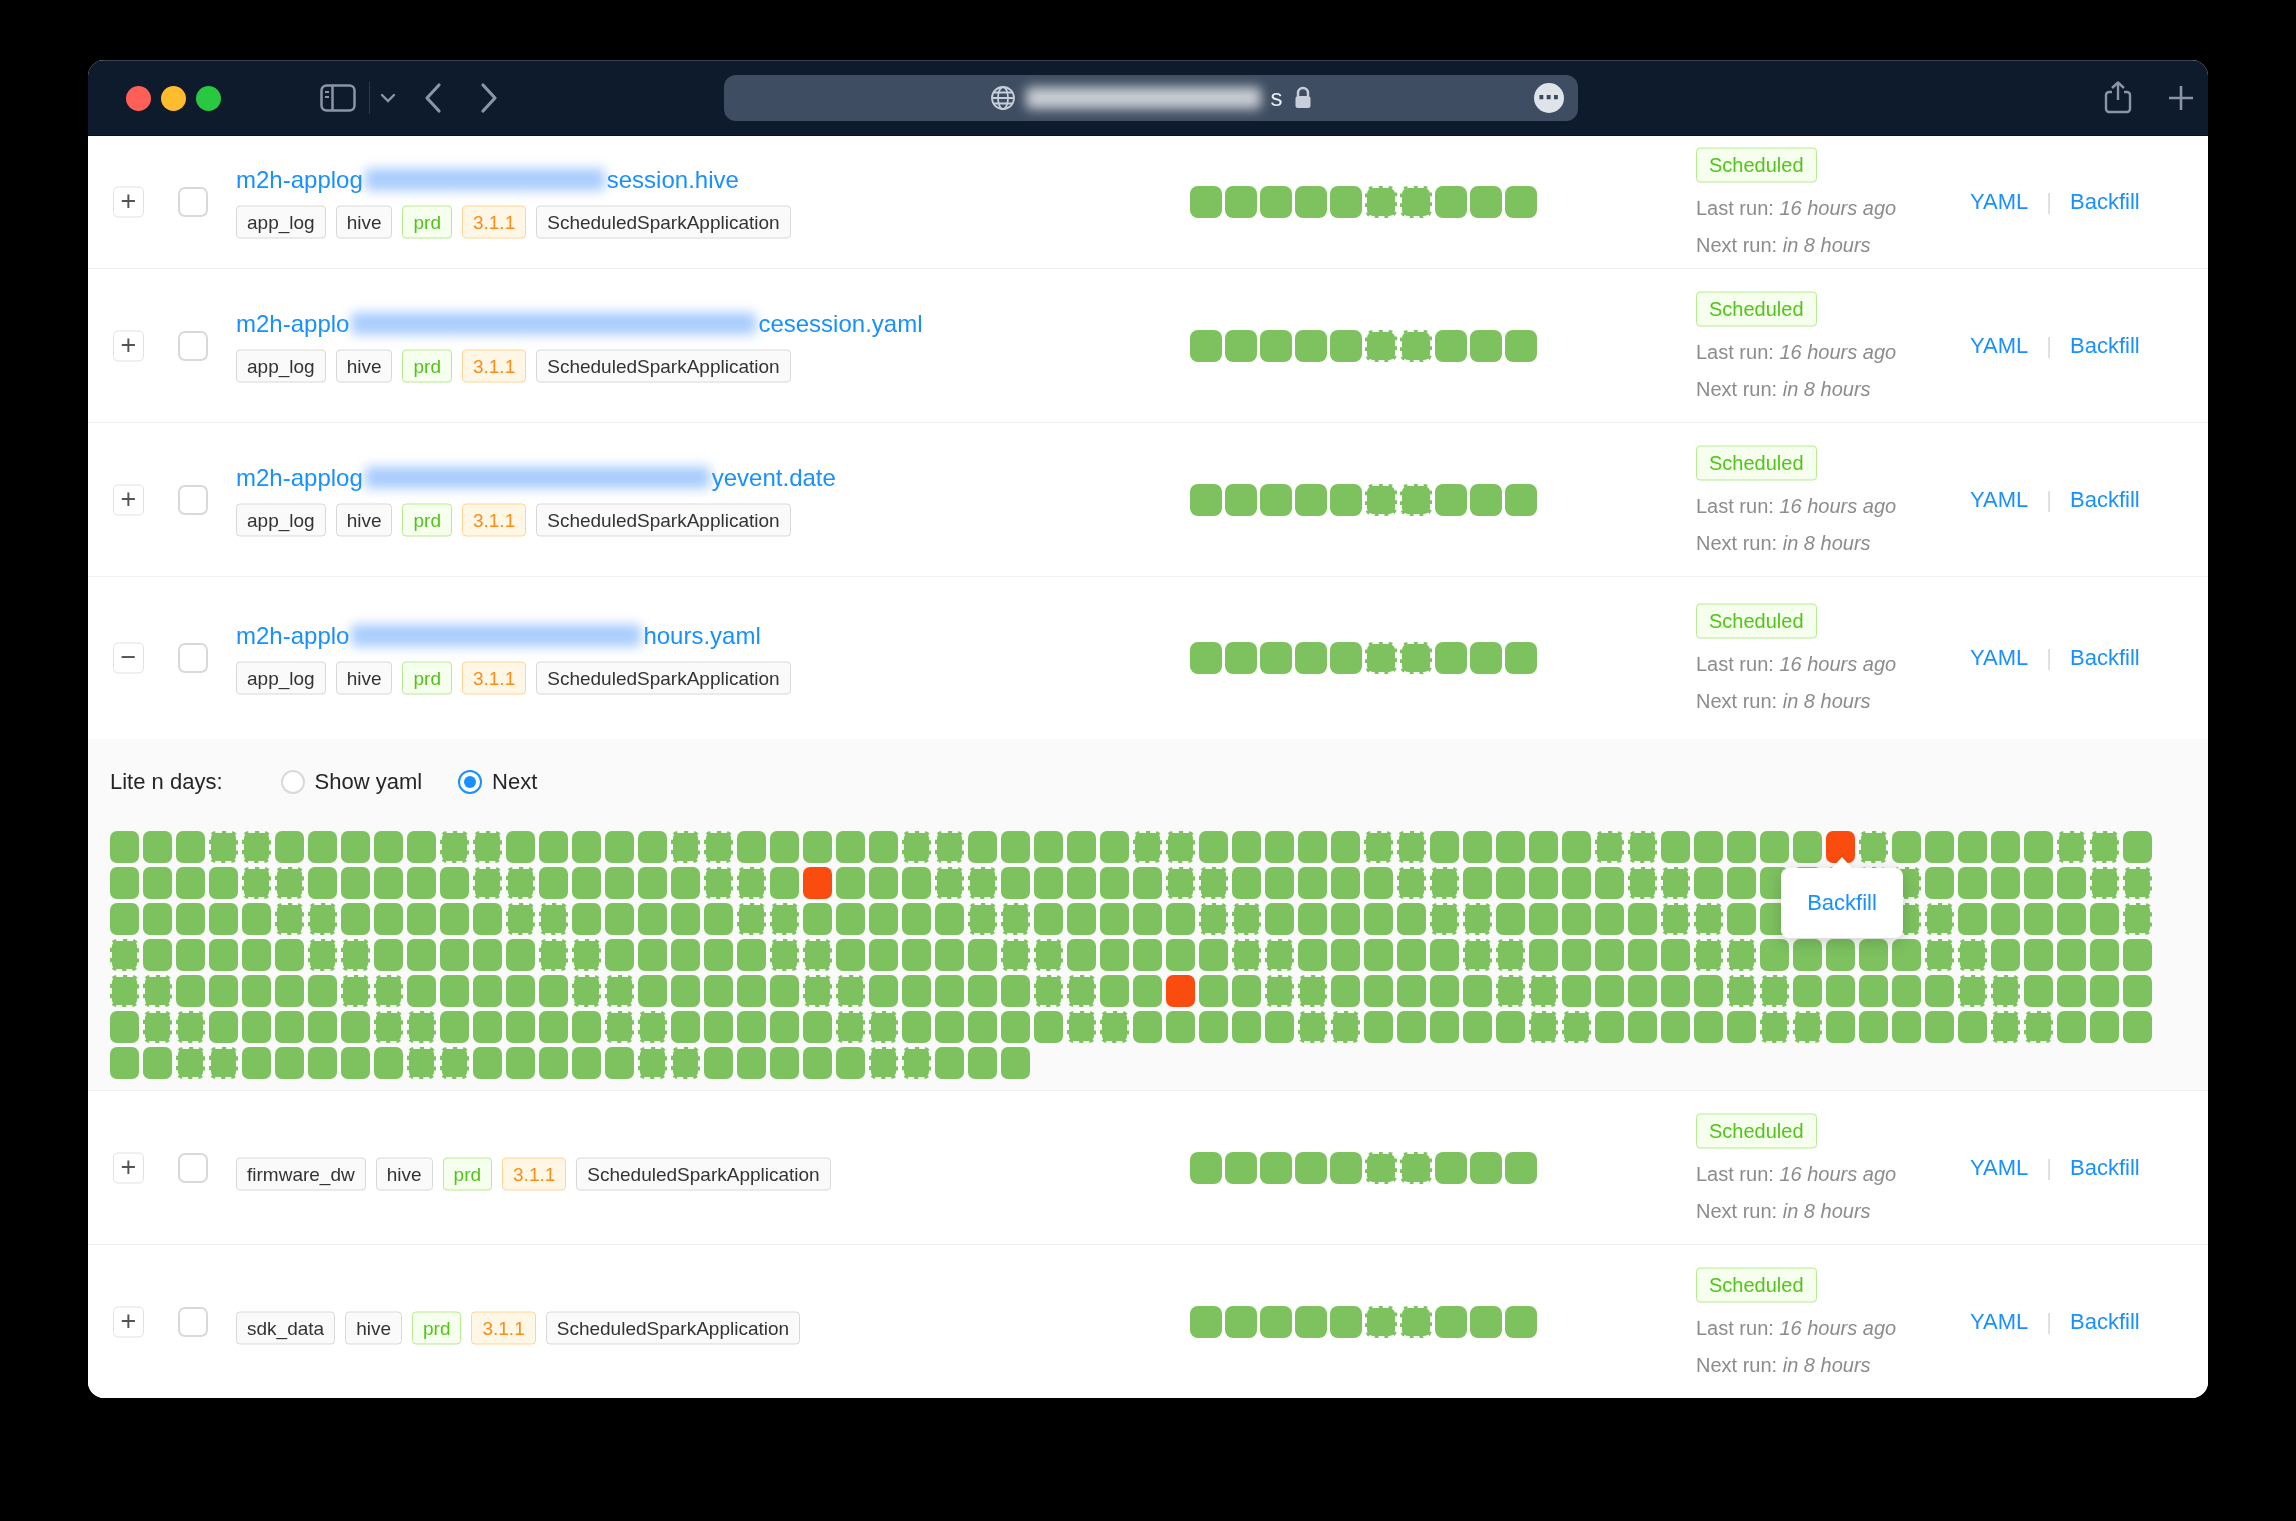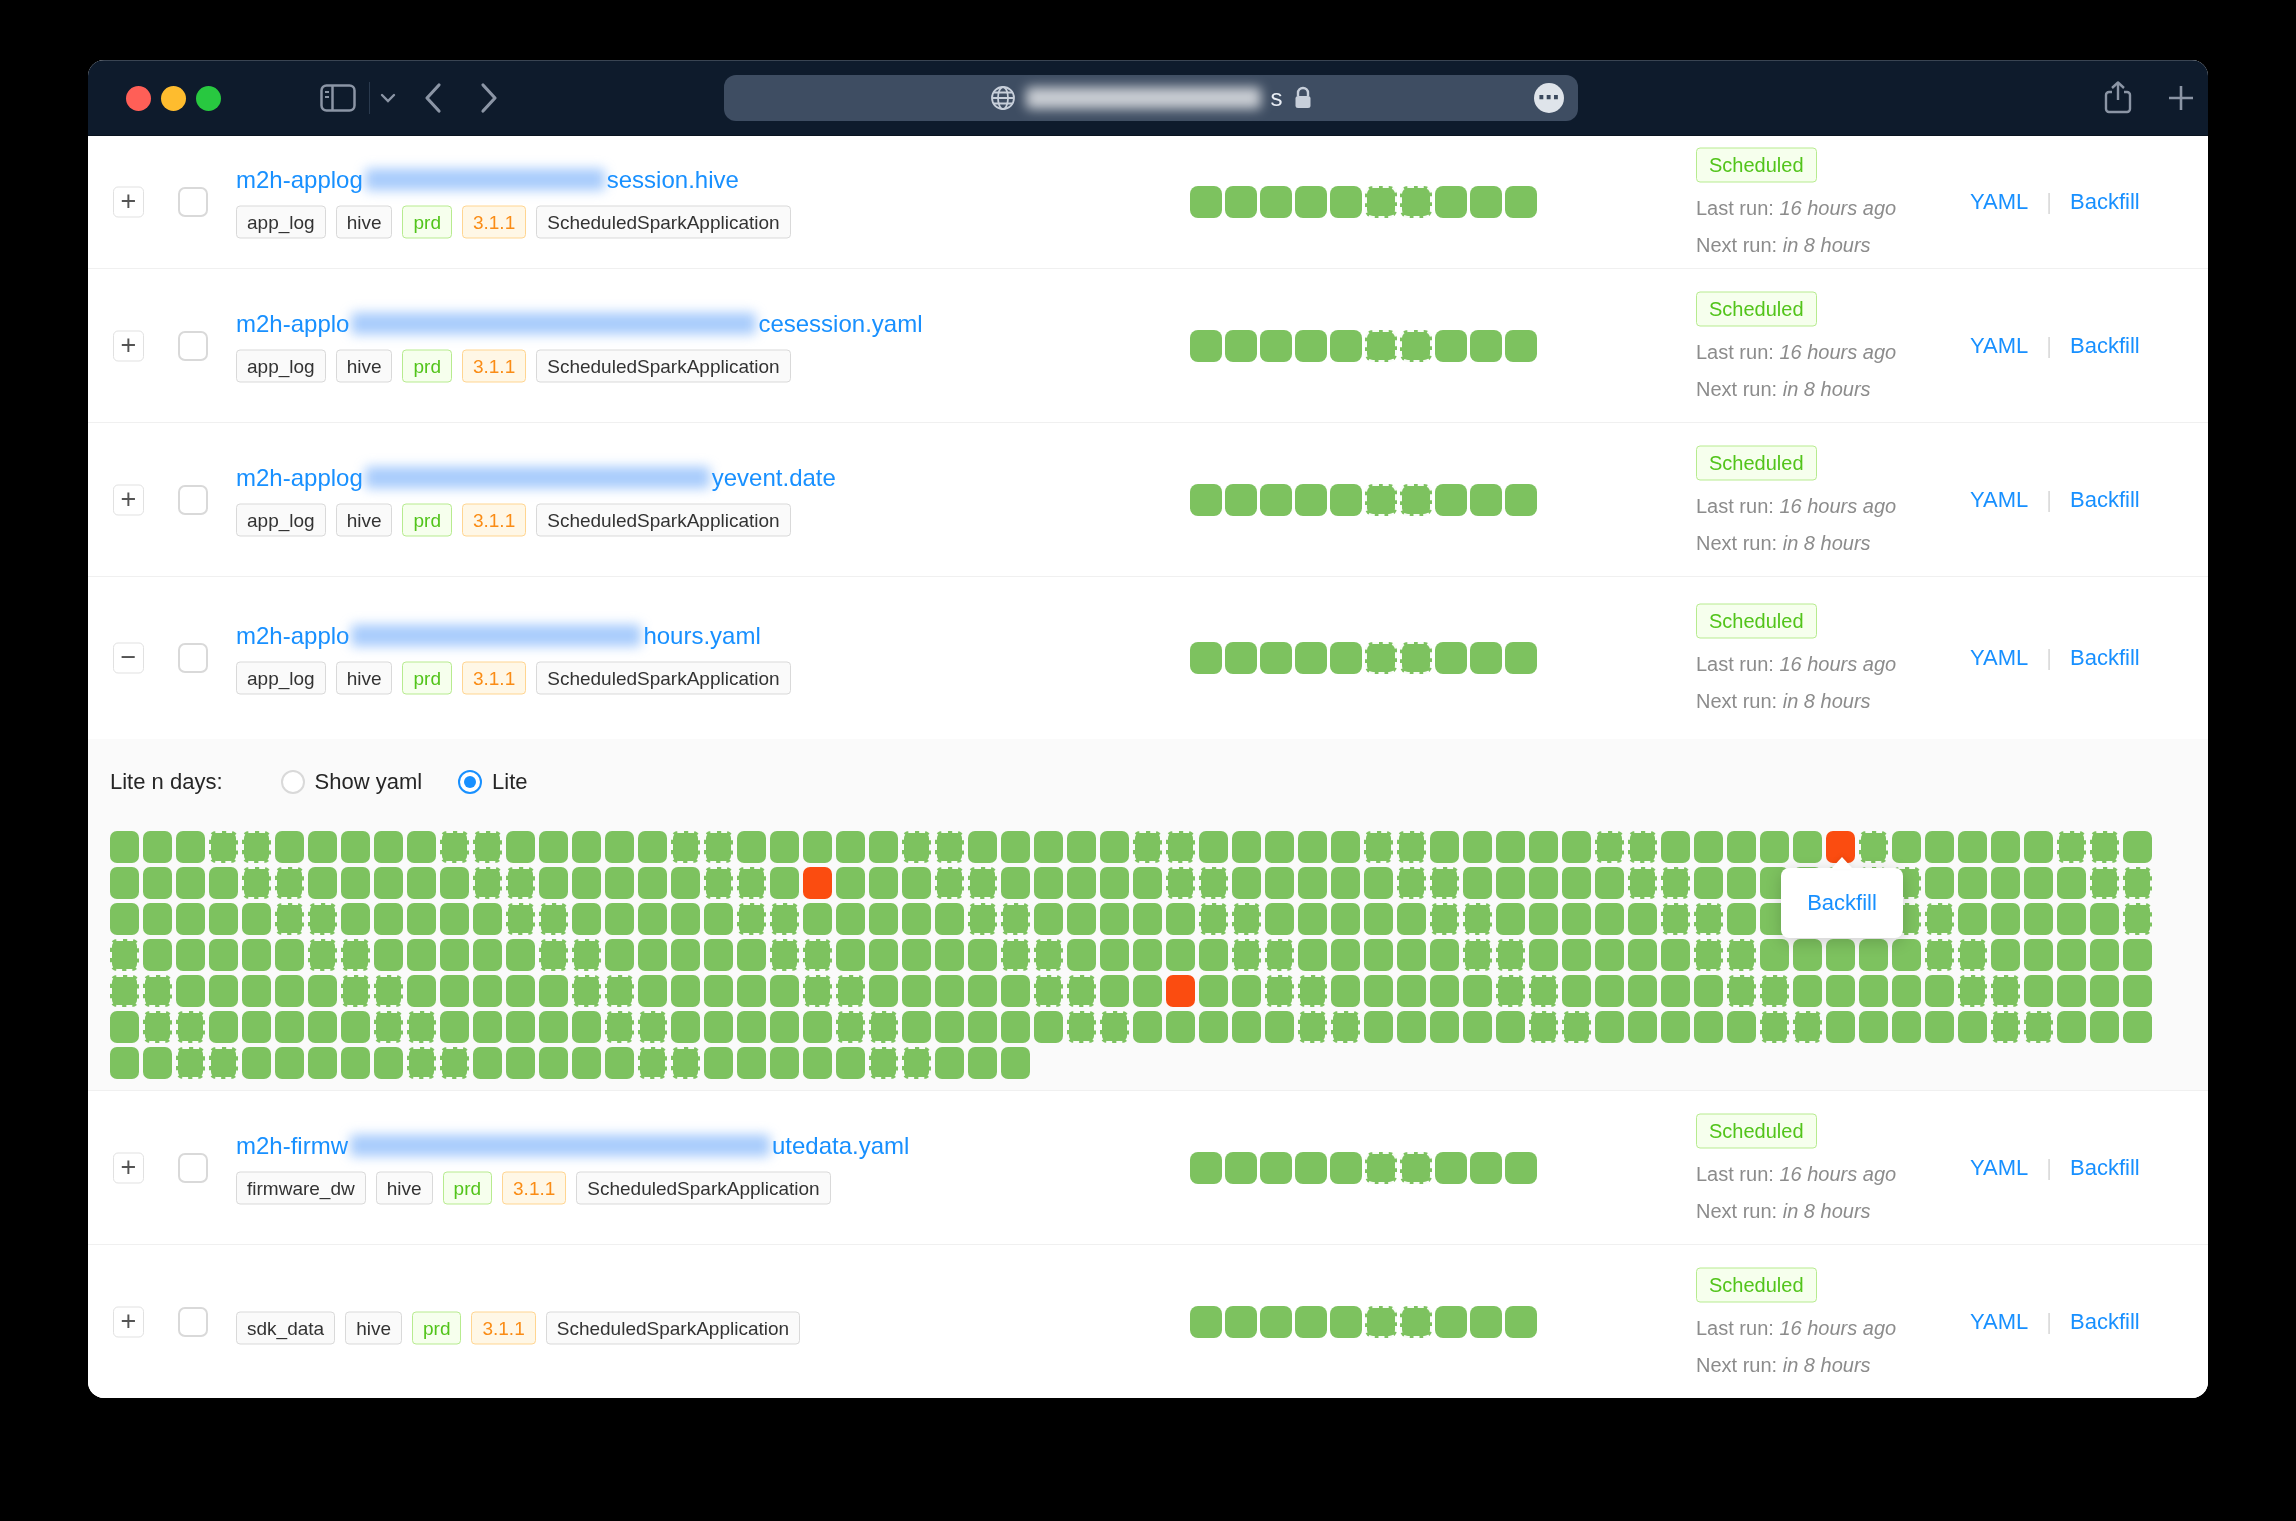--- a/index.html
+++ b/index.html
@@ -327,21 +327,21 @@
       <section class="panel">
         <div class="controls">
           <span class="ctl-label">Lite n days:</span>
           <span style="display:flex;align-items:center;">
               <span class="radio-item">
                 <span class="radio-dot"></span>
                 <span class="radio-label">Show yaml</span>
               </span>
               <span class="radio-item checked">
                 <span class="radio-dot"></span>
-                <span class="radio-label">Lite</span>
+                <span class="radio-label">Next</span>
               </span>
             </span>
         </div>
         <div class="bigheat">
             <span class="bcell" style="grid-area: 1 / 1;"></span>
             <span class="bcell" style="grid-area: 1 / 2;"></span>
             <span class="bcell" style="grid-area: 1 / 3;"></span>
             <span class="bcell dashed" style="grid-area: 1 / 4;"></span>
             <span class="bcell dashed" style="grid-area: 1 / 5;"></span>
             <span class="bcell" style="grid-area: 1 / 6;"></span>
@@ -740,25 +740,20 @@
             <span class="bcell" style="grid-area: 7 / 27;"></span>
             <span class="bcell" style="grid-area: 7 / 28;"></span>
           </div>
       </section>
 
       <div>
           <div class="trow" style="height: 154px;">
             <div class="expander">+</div>
             <span class="checkbox"></span>
             <div class="rmain">
-              <div class="fname">
-                <span>m2h-firmw</span>
-                <span class="blur-seg" style="width: 420px;"></span>
-                <span>utedata.yaml</span>
-              </div>
               <div class="tagline">
                 <span class="tag">firmware_dw</span>
                 <span class="tag">hive</span>
                 <span class="tag green">prd</span>
                 <span class="tag orange">3.1.1</span>
                 <span class="tag">ScheduledSparkApplication</span>
               </div>
             </div>
             <div class="miniheat">
               <span class="mcell"></span>

